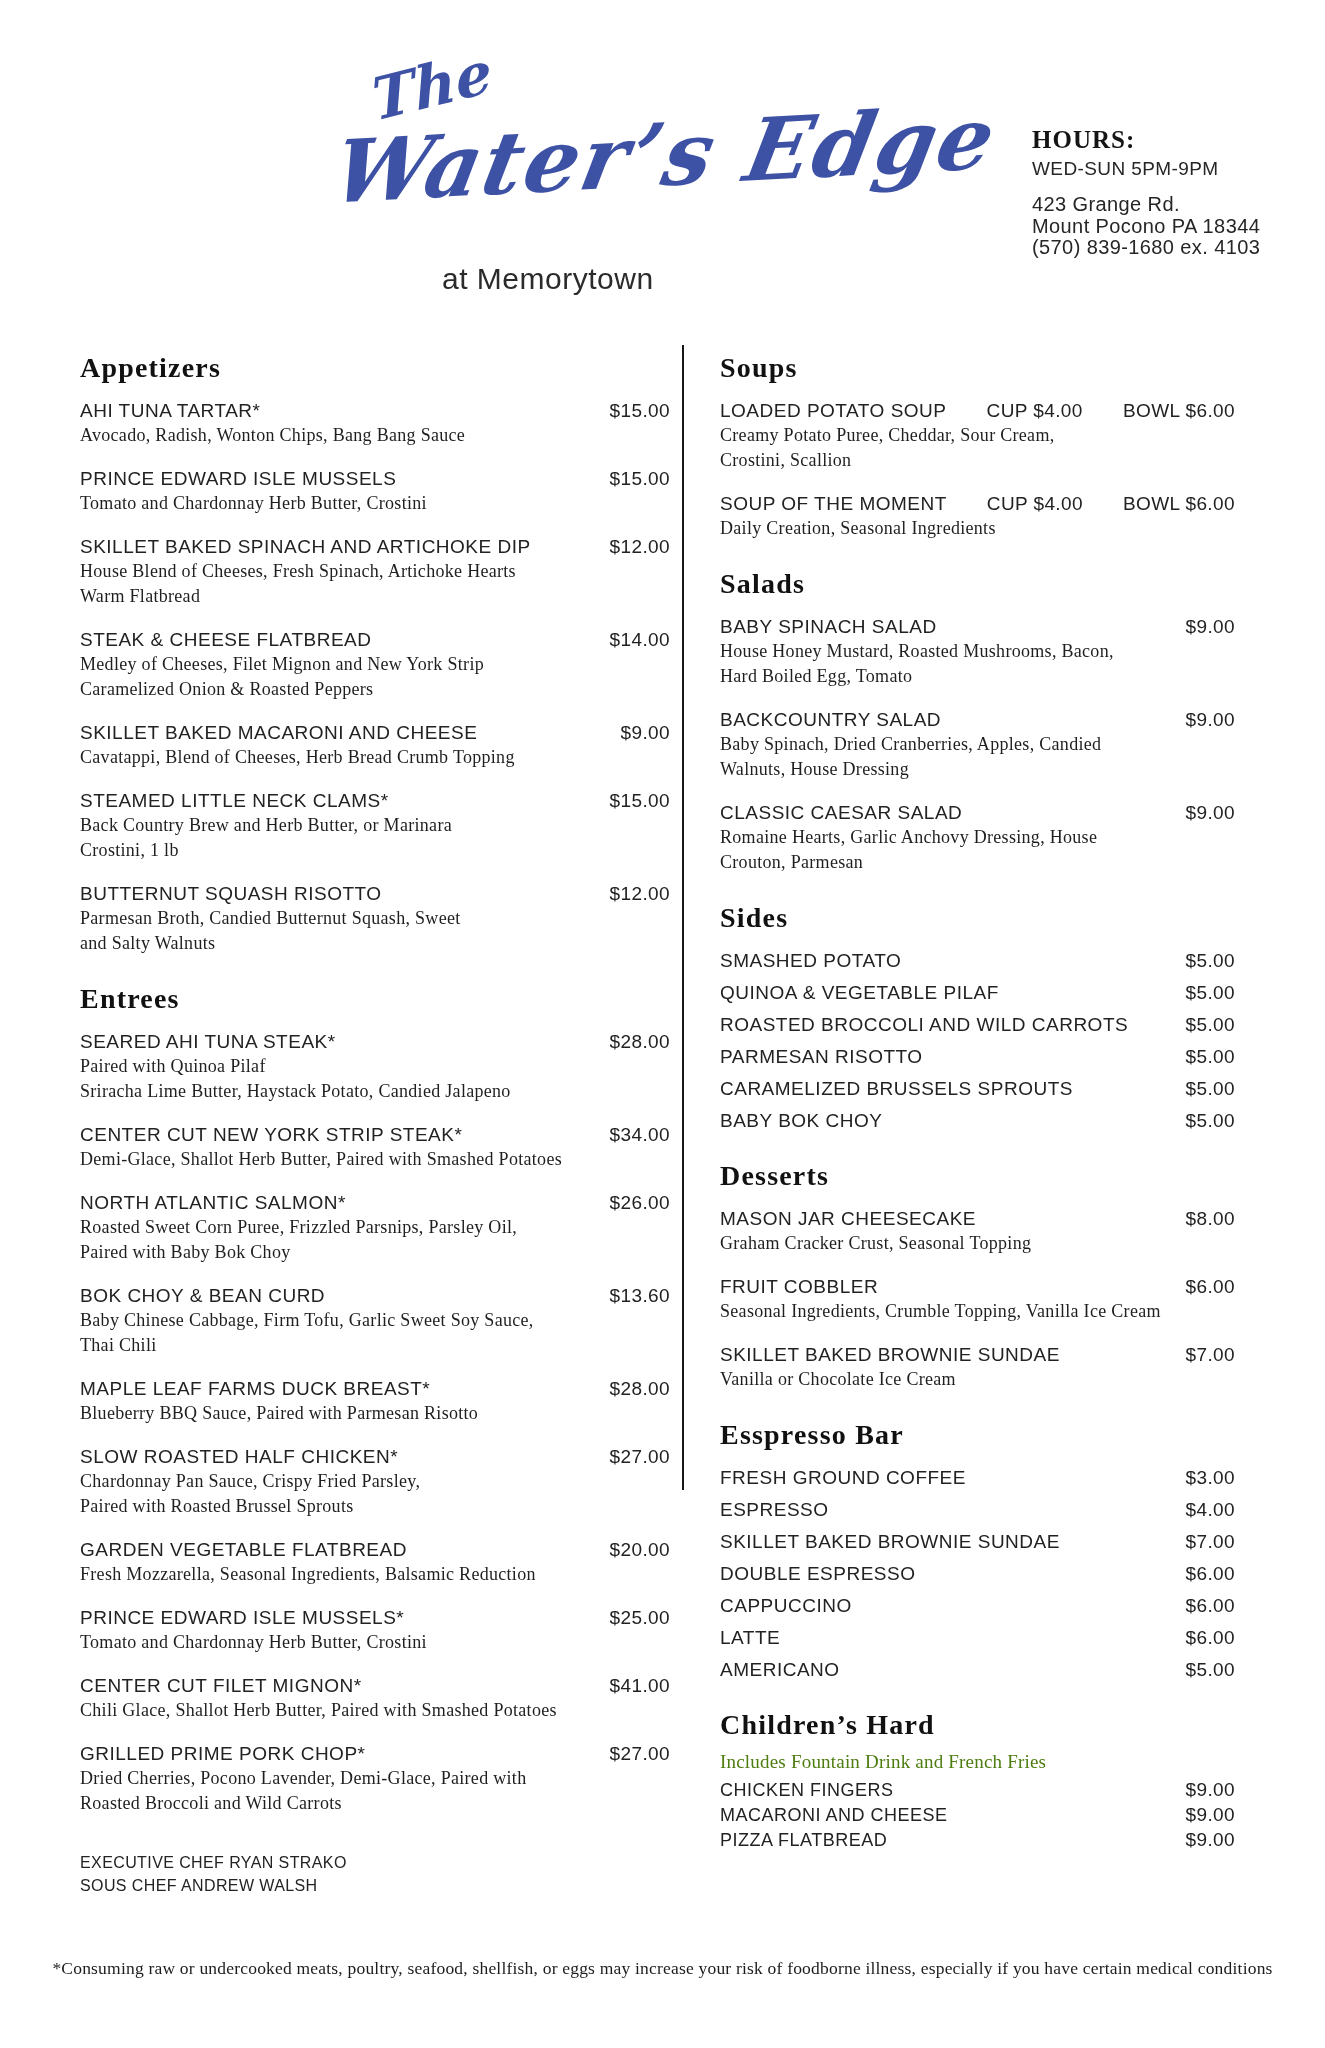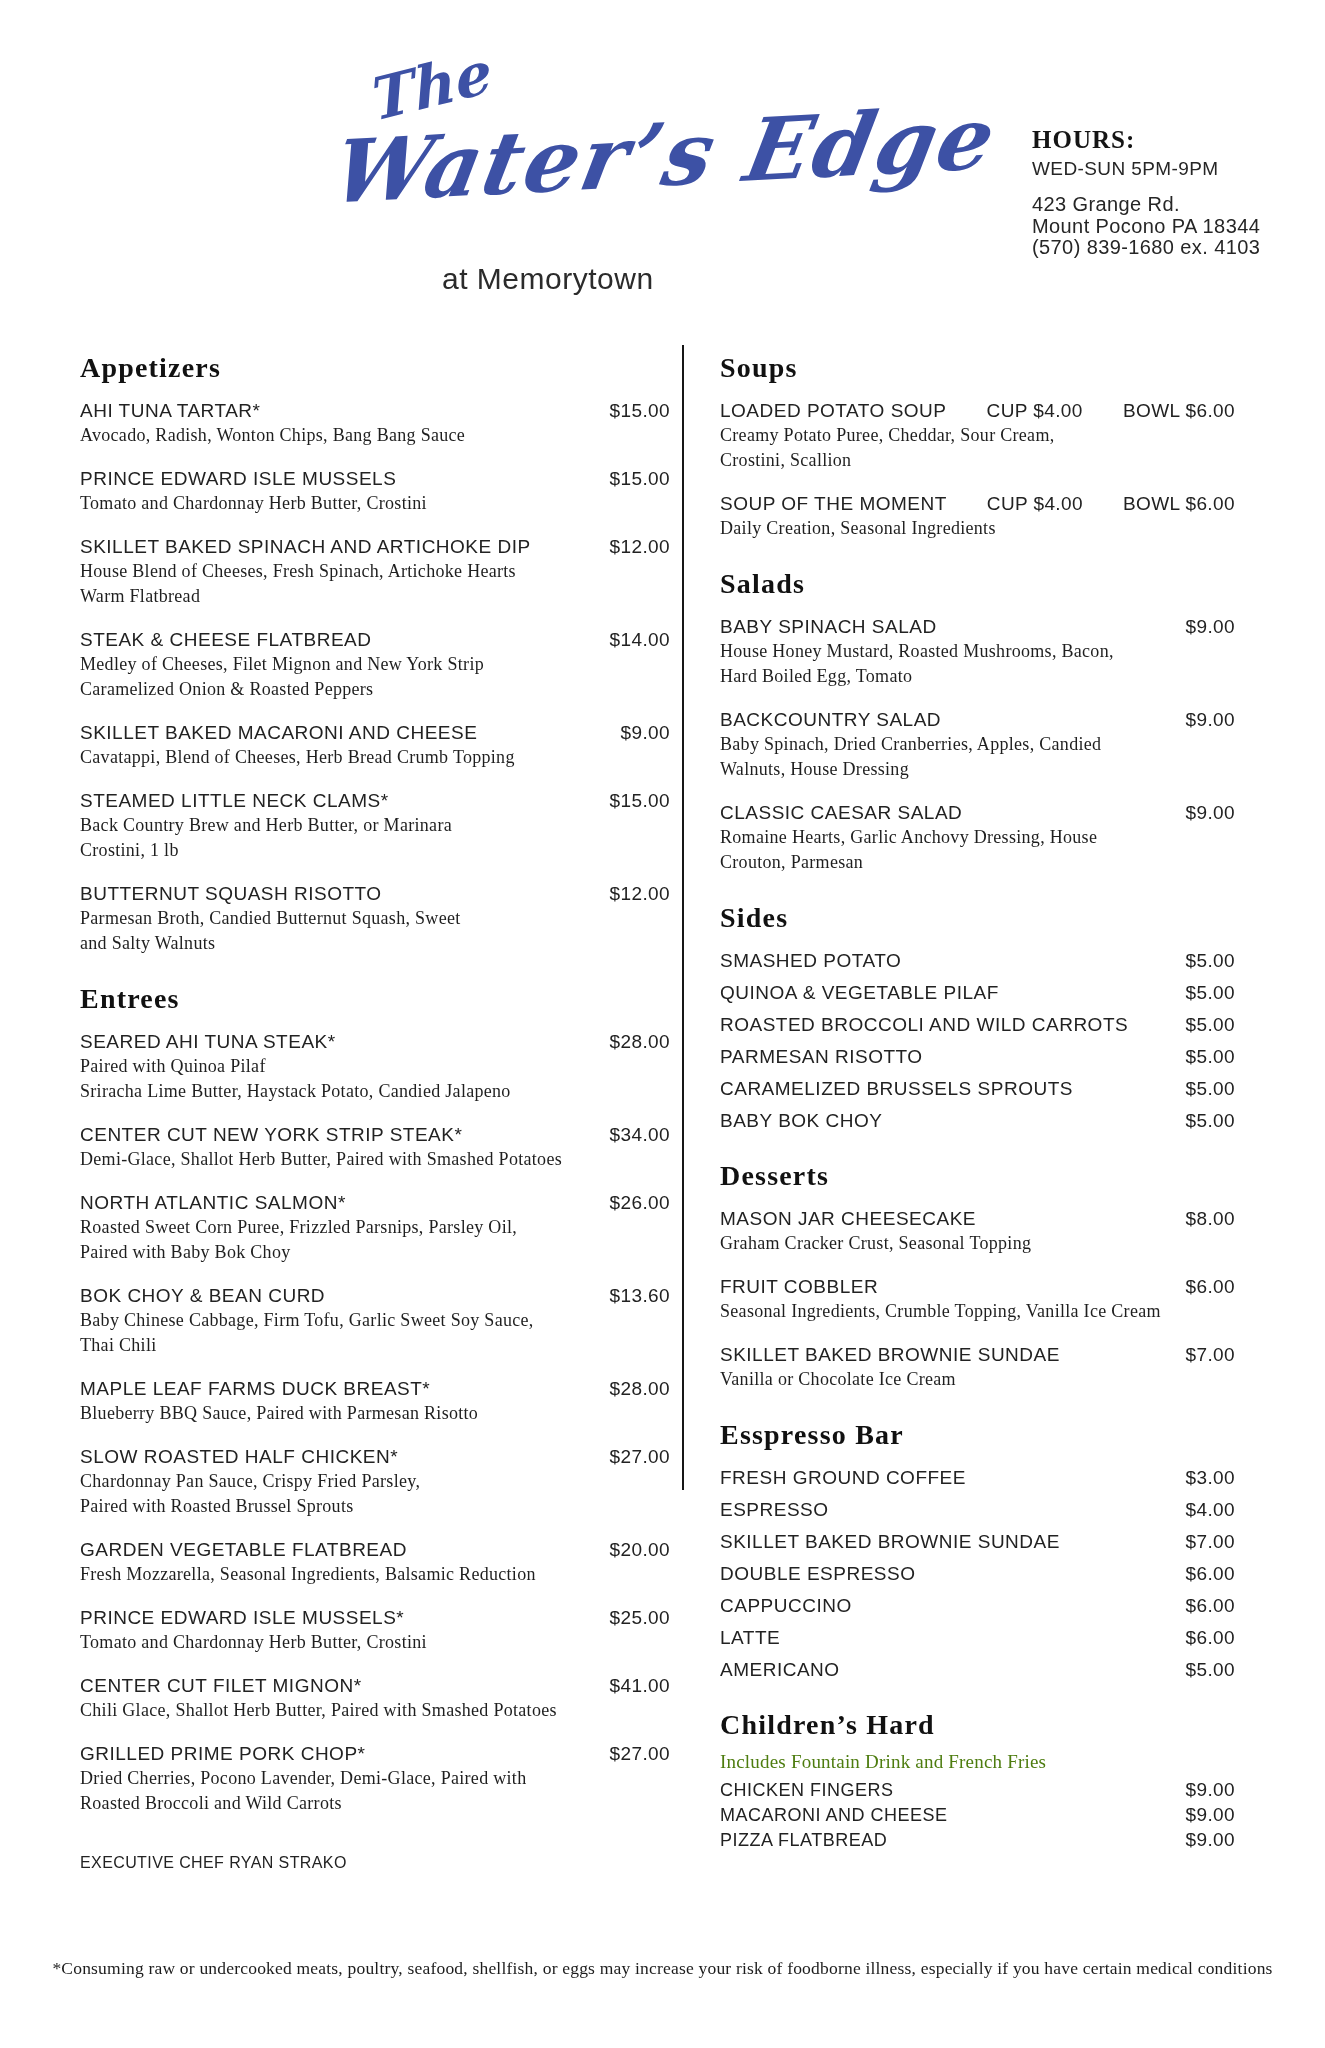--- a/index.html
+++ b/index.html
@@ -239,20 +239,21 @@
                 <span class="item-name">GRILLED PRIME PORK CHOP*</span>
                 <span class="item-price">$27.00</span>
               </div>
               <div class="item-desc">Dried Cherries, Pocono Lavender, Demi-Glace, Paired with</div>
               <div class="item-desc">Roasted Broccoli and Wild Carrots</div>
             </div>
           </section>
         </div>
       <div class="chefs">
         <div>EXECUTIVE CHEF RYAN STRAKO</div>
+        <div>SOUS CHEF ANDREW WALSH</div>
       </div>
     </div>
     <div class="divider"></div>
     <div class="col-right" id="right-sections">
         <section class="menu-section">
           <h2 class="section-title">Soups</h2>
           <div class="menu-item">
             <div class="item-row">
               <span class="item-name">LOADED POTATO SOUP</span>
               <span class="item-price">CUP $4.00</span>

